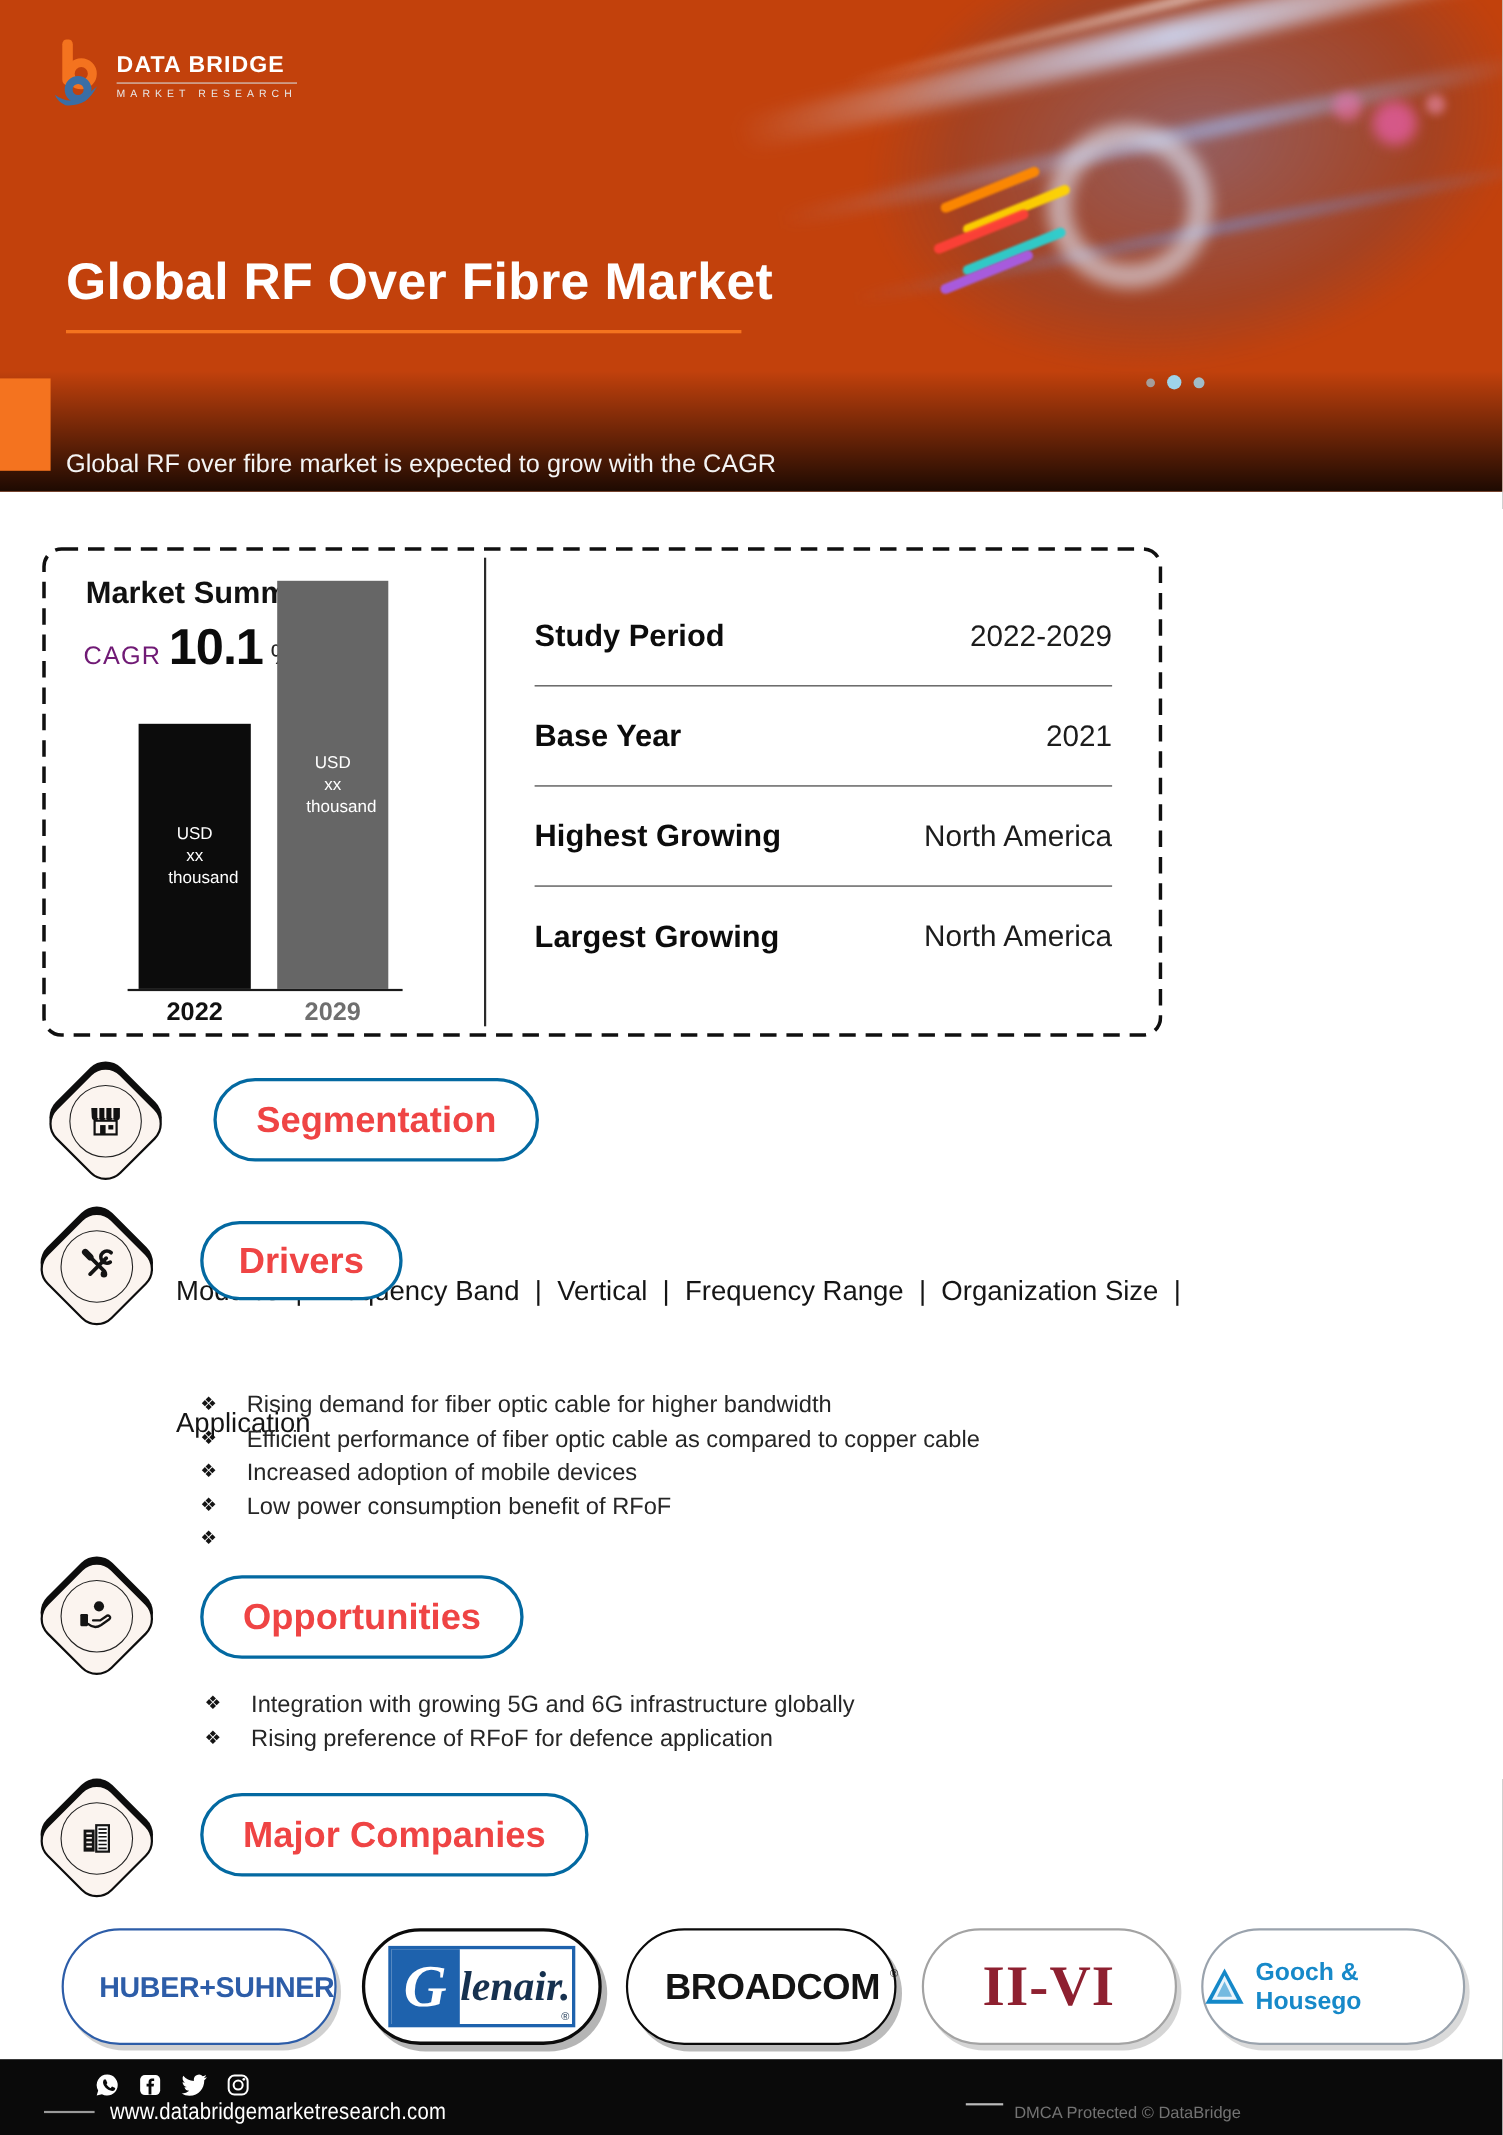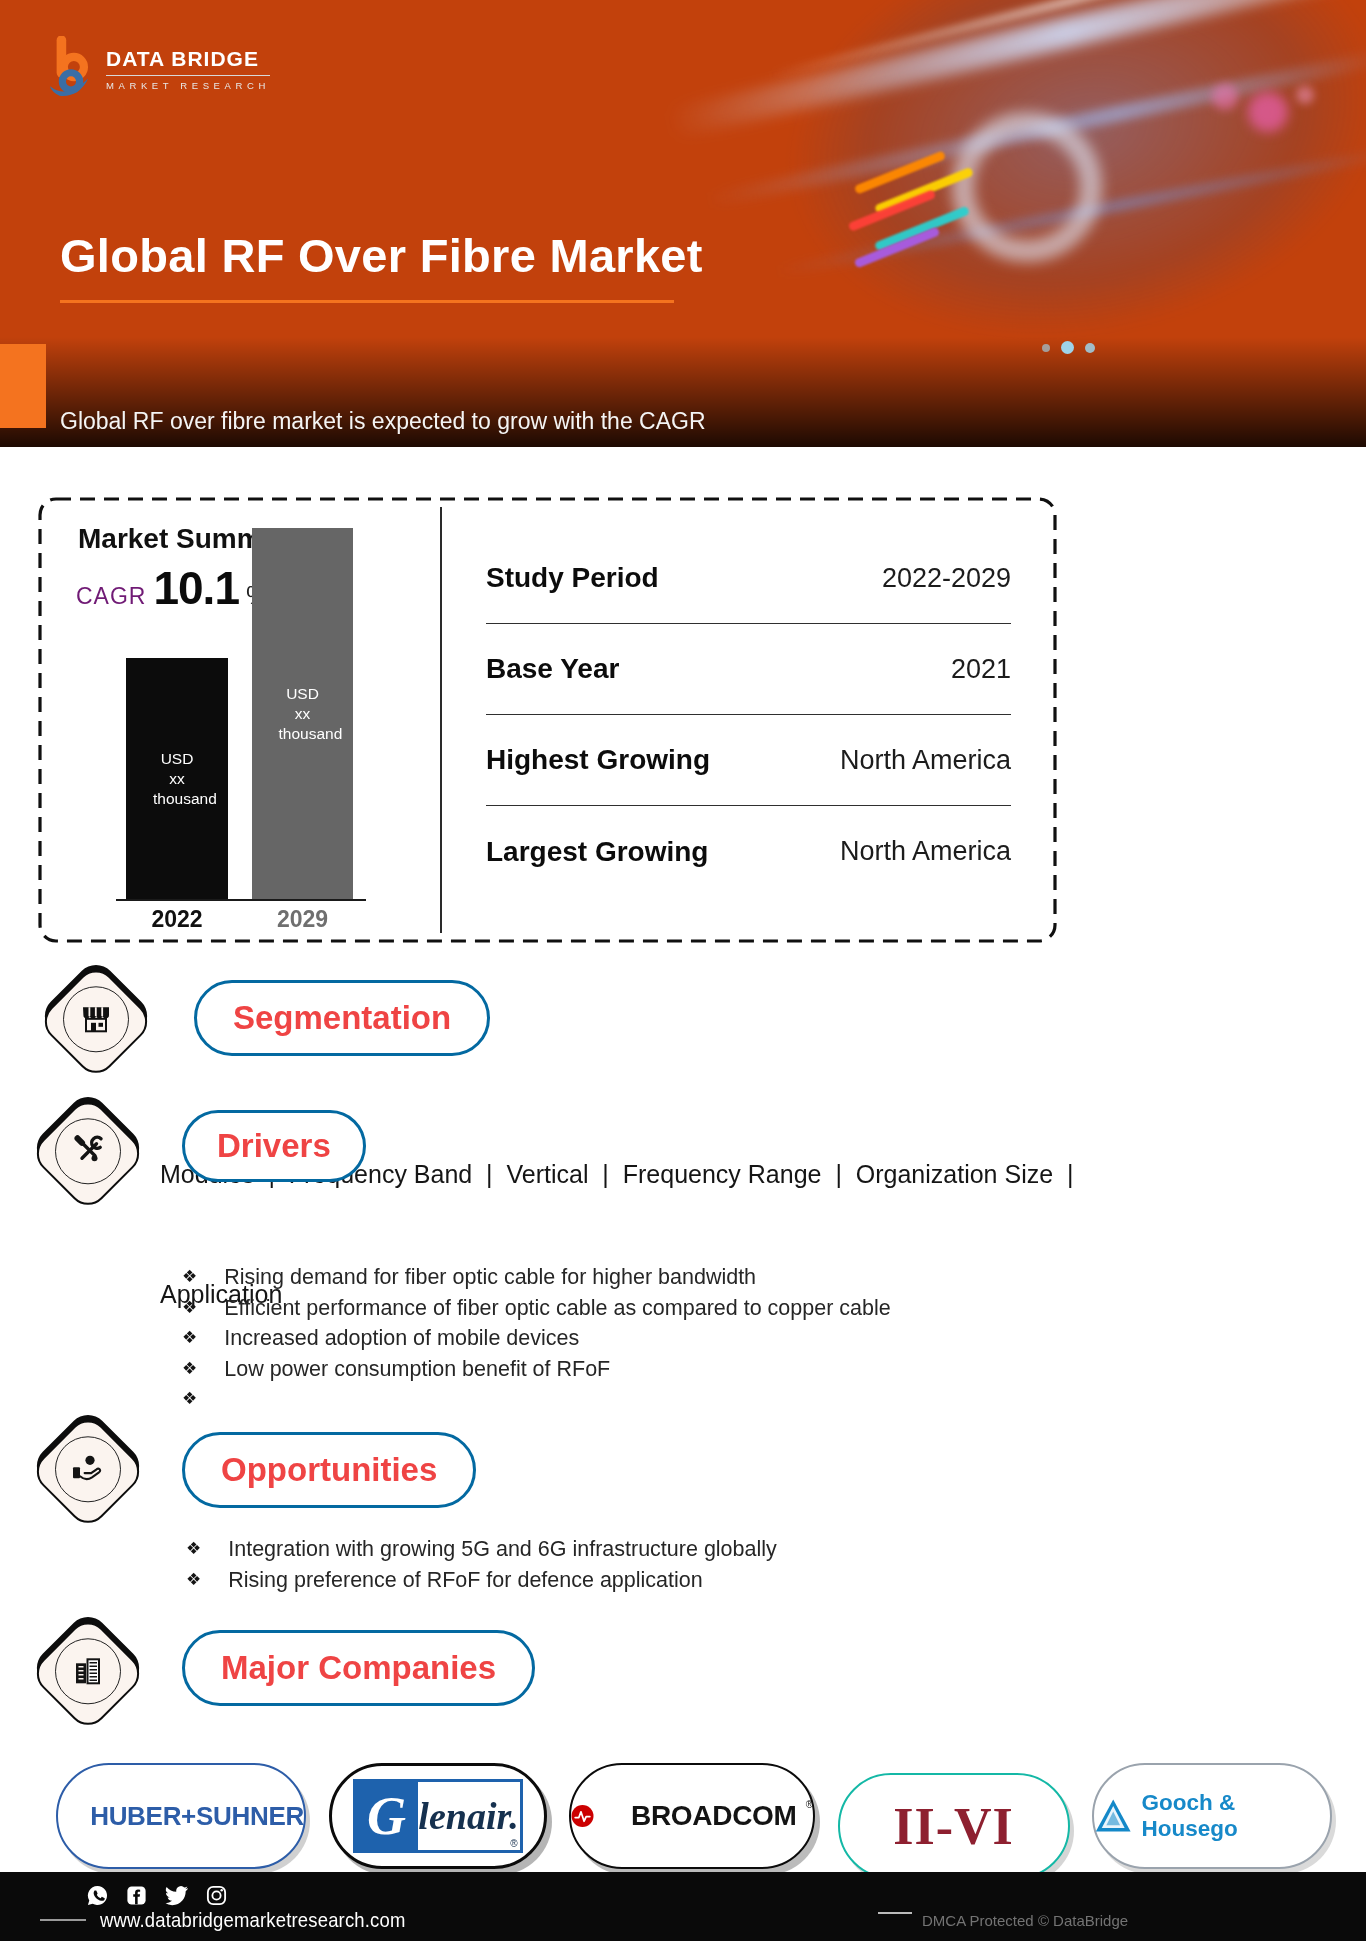--- a/index.html
+++ b/index.html
@@ -83,23 +83,23 @@
   .logos { position:absolute; left:56px; top:1753px; width:1276px; display:flex; justify-content:space-between; align-items:center; }
   .logo-pill { height:106px; border-radius:53px; background:#fff; display:flex; align-items:center; justify-content:center; }
   .lp-hs { width:250px; border:2.5px solid #2d5da8; box-shadow:4px 5px 0 rgba(150,150,150,.45);justify-content:flex-end; }
   .hs-text { font-size:26px; font-weight:800; color:#2d5da8; letter-spacing:-.3px; }
   .lp-gl { width:218px; border:3px solid #0b0b0b; box-shadow:5px 6px 0 rgba(120,120,120,.55); }
   .glenair-box { width:170px; height:74px; border:3px solid #1e62ad; display:flex; background:#fff; position:relative; }
   .glenair-g { width:62px; background:#1e62ad; color:#fff; font-family:"Liberation Serif", serif; font-style:italic; font-weight:700; font-size:54px; display:flex; align-items:center; justify-content:center; }
   .glenair-rest { flex:1; font-family:"Liberation Serif", serif; font-style:italic; font-weight:600; font-size:38px; color:#16314f; display:flex; align-items:center; justify-content:center; }
   .glenair-reg { position:absolute; right:2px; bottom:1px; font-size:10px; color:#16314f; font-style:normal; }
   .lp-bc { width:246px; border:2.5px solid #0b0b0b; box-shadow:5px 6px 0 rgba(120,120,120,.5); gap:9px; }
-  .bc-text { font-size:28px; font-weight:800; color:#141414; letter-spacing:-.3px;margin-left:28px; }
+  .bc-text { font-size:33px; font-weight:800; color:#141414; letter-spacing:-.3px;margin-left:28px; }
   .bc-reg { font-size:10px; color:#141414; align-self:flex-start; margin-top:34px; }
-  .lp-iivi { width:232px; border:2px solid #14b8a6; box-shadow:4px 5px 0 rgba(150,150,150,.4);margin-top:20px; }
+  .lp-iivi { width:232px; border:2px solid #a3a3a3; box-shadow:4px 5px 0 rgba(150,150,150,.4); }
   .iivi-text { font-family:"Liberation Serif", serif; font-size:52px; font-weight:700; color:#8e2030; letter-spacing:1px; }
   .lp-gh { width:240px; border:2px solid #9aa3ad; box-shadow:4px 5px 0 rgba(150,150,150,.35); gap:9px; }
   .gh-text { font-size:22.5px; font-weight:700; color:#1789c9; }
 
   
   .footer { position:absolute; left:0; top:1872px; width:1366px; height:69px; background:#0a0a0a; color:#fff; }
   .social { position:absolute; left:86px; top:11px; display:flex; gap:16px; align-items:center; }
   .social svg { display:block; }
   .site { position:absolute; left:40px; top:36px; display:flex; align-items:center; gap:14px; }
   .site-line { width:46px; height:2px; background:#9a9a9a; }

